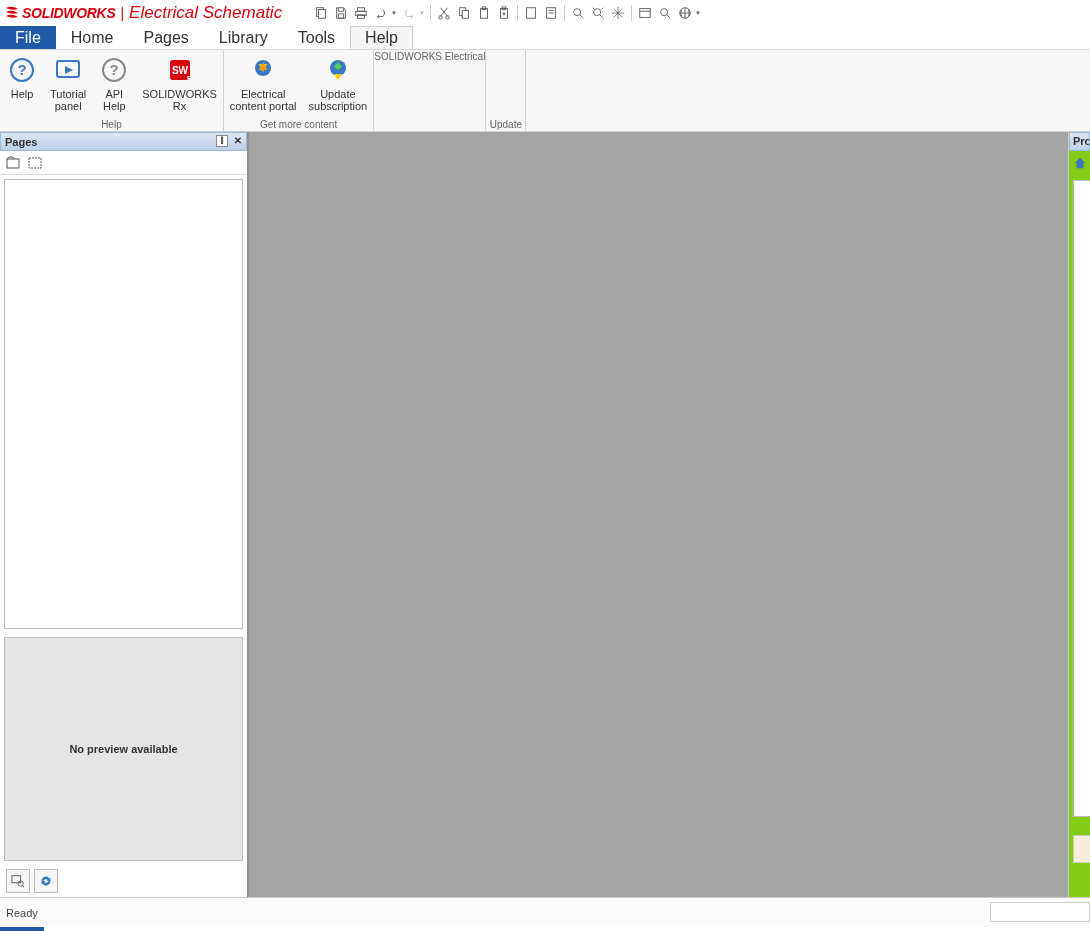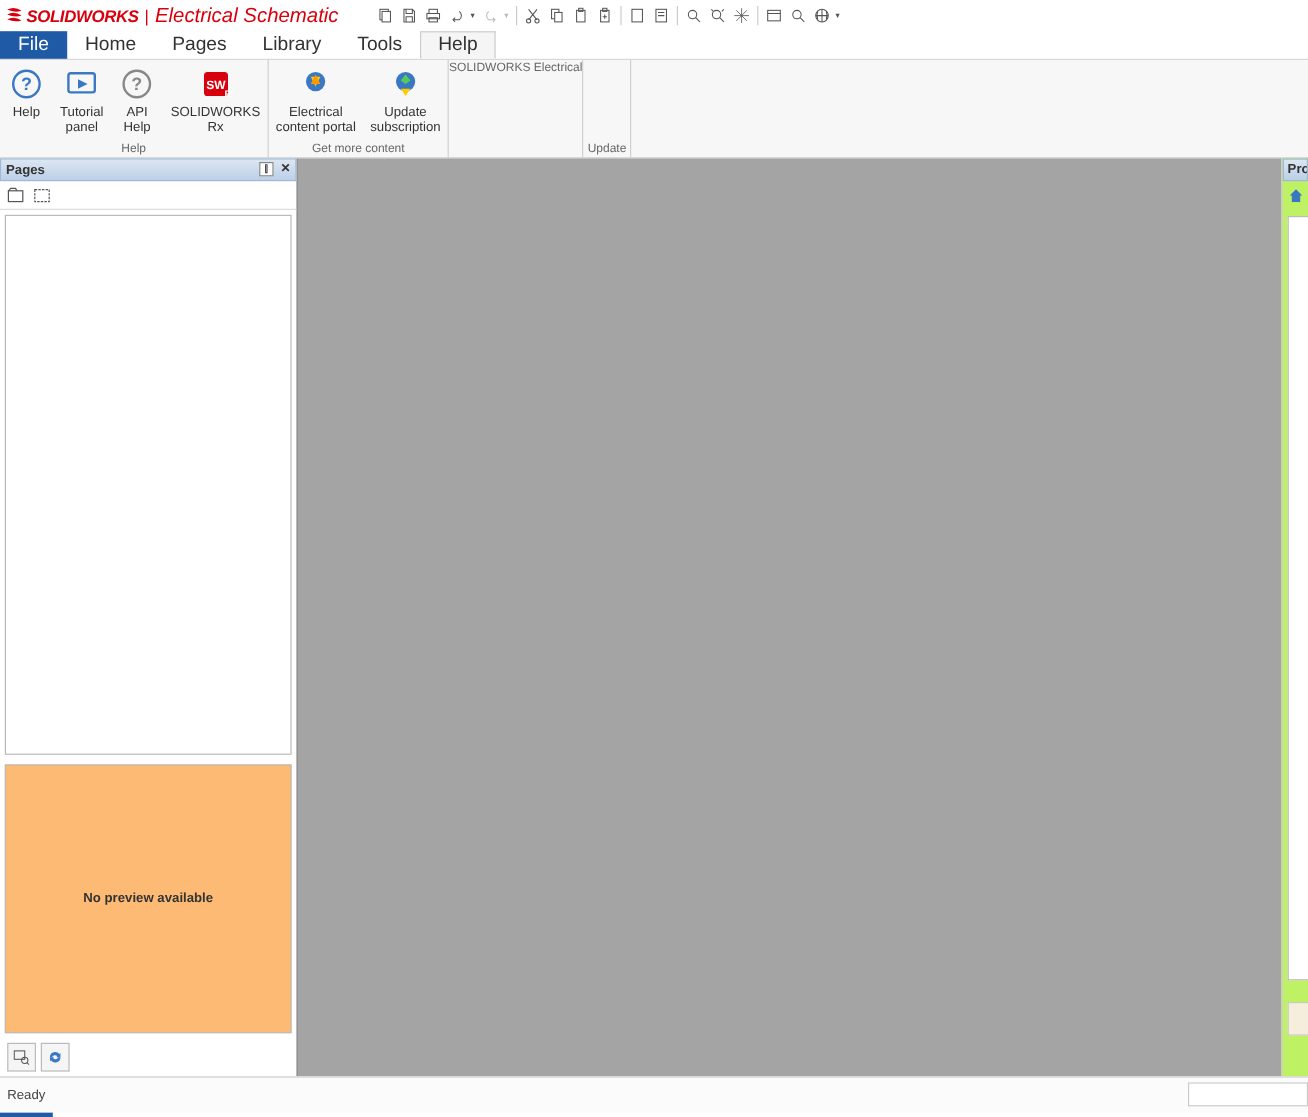--- a/index.html
+++ b/index.html
@@ -35,27 +35,27 @@
 
 
 .workspace { display: flex; height: 765px; }
 .pages-panel { width: 249px; display: flex; flex-direction: column; border-right: 2px solid #8f8f8f; }
 .panel-header { height: 19px; background: linear-gradient(#dce6f2, #bcd0e8); border: 1px solid #9db8d8; display: flex; align-items: center; padding: 0 4px; font-size: 11px; font-weight: bold; color: #333; position: relative; }
 .panel-header .pin { position: absolute; right: 18px; top: 2px; width: 12px; height: 12px; border: 1px solid #888; background: #fff; font-size: 8px; text-align: center; line-height: 10px; cursor: pointer; }
 .panel-header .close { position: absolute; right: 2px; top: 2px; width: 12px; height: 12px; font-size: 10px; text-align: center; line-height: 12px; cursor: pointer; color: #333; }
 .panel-toolbar { height: 24px; display: flex; align-items: center; gap: 4px; padding: 0 4px; border-bottom: 1px solid #ddd; }
 .panel-toolbar .tbtn { width: 18px; height: 18px; display: flex; align-items: center; justify-content: center; cursor: pointer; color: #555; }
 .tree-area { flex: 1; margin: 4px; border: 1px solid #bbb; background: #fff; }
-.preview-area { height: 224px; margin: 4px; border: 1px solid #bbb; background: #fdba74; display: flex; align-items: center; justify-content: center; font-size: 11px; font-weight: bold; color: #333; }
+.preview-area { height: 224px; margin: 4px; border: 1px solid #bbb; background: #e5e5e5; display: flex; align-items: center; justify-content: center; font-size: 11px; font-weight: bold; color: #333; }
 .panel-bottom { height: 32px; display: flex; align-items: center; gap: 4px; padding: 0 6px; }
 .panel-bottom .bbtn { width: 24px; height: 24px; border: 1px solid #bbb; background: #f5f5f5; display: flex; align-items: center; justify-content: center; cursor: pointer; }
 
 .canvas { flex: 1; background: #a4a4a4; }
 
-.right-panel { width: 22px; background: #bef264; border-left: 1px solid #ccc; position: relative; }
+.right-panel { width: 22px; background: #84cc16; border-left: 1px solid #ccc; position: relative; }
 .right-header { height: 19px; background: linear-gradient(#dce6f2, #bcd0e8); border: 1px solid #9db8d8; font-size: 11px; font-weight: bold; padding: 2px 3px; overflow: hidden; white-space: nowrap; }
 .right-icon { width: 16px; height: 16px; margin: 4px auto; display: flex; align-items: center; justify-content: center; }
 .right-box { position: absolute; top: 48px; left: 4px; right: 0; bottom: 80px; border: 1px solid #bbb; border-right: none; background: #fff; }
 .right-bottom { position: absolute; bottom: 34px; left: 4px; right: 0; height: 28px; background: #f5eedc; border: 1px solid #ccb; border-right: none; }
 
 
 .statusbar { height: 30px; border-top: 1px solid #ccc; display: flex; align-items: center; padding: 0 6px; font-size: 11px; color: #444; background: #fbfbfb; position: relative; text-align: right; }
 .statusbar .recess { position: absolute; right: 0; top: 4px; width: 100px; height: 20px; border: 1px solid #ccc; background: #fff; }
 .bottomline { height: 4px; background: #1e5aa6; width: 44px; }
 

